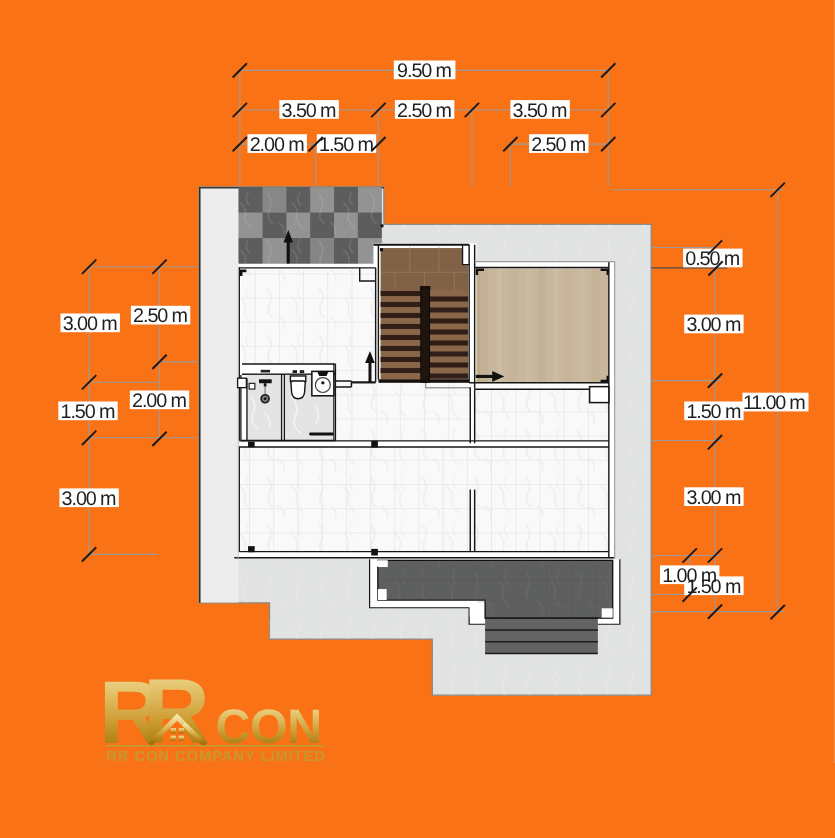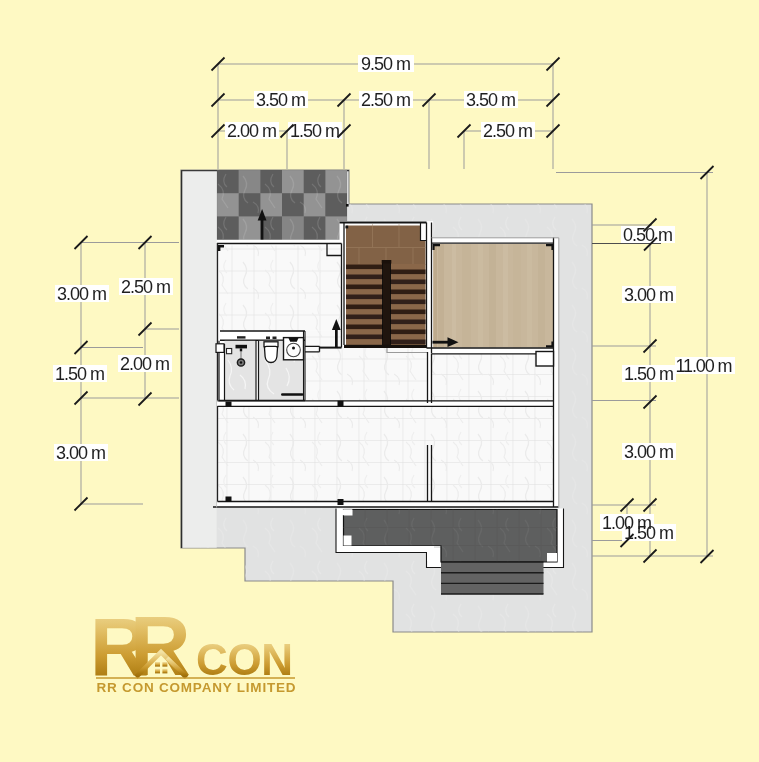--- a/index.html
+++ b/index.html
@@ -1,16 +1,16 @@
 <!DOCTYPE html>
 <html><head>
 <meta charset="utf-8">
 <style>
 html,body{margin:0;padding:0;background:#ffffff;}
-#wrap{position:relative;width:759px;height:762px;overflow:hidden;background:#fef9c3;}
+#wrap{position:relative;width:759px;height:762px;overflow:hidden;background:#f97316;}
 svg{position:absolute;top:0;left:0;}
 text{font-family:"Liberation Sans",sans-serif;}
 </style>
 </head>
 <body>
 <div id="wrap">
 <svg width="759" height="762" viewBox="0 0 759 762">
 <defs>
 <pattern id="tile" patternUnits="userSpaceOnUse" x="11.5" y="6.5" width="22" height="22">
 <rect width="22" height="22" fill="#f9f9f9"></rect>

